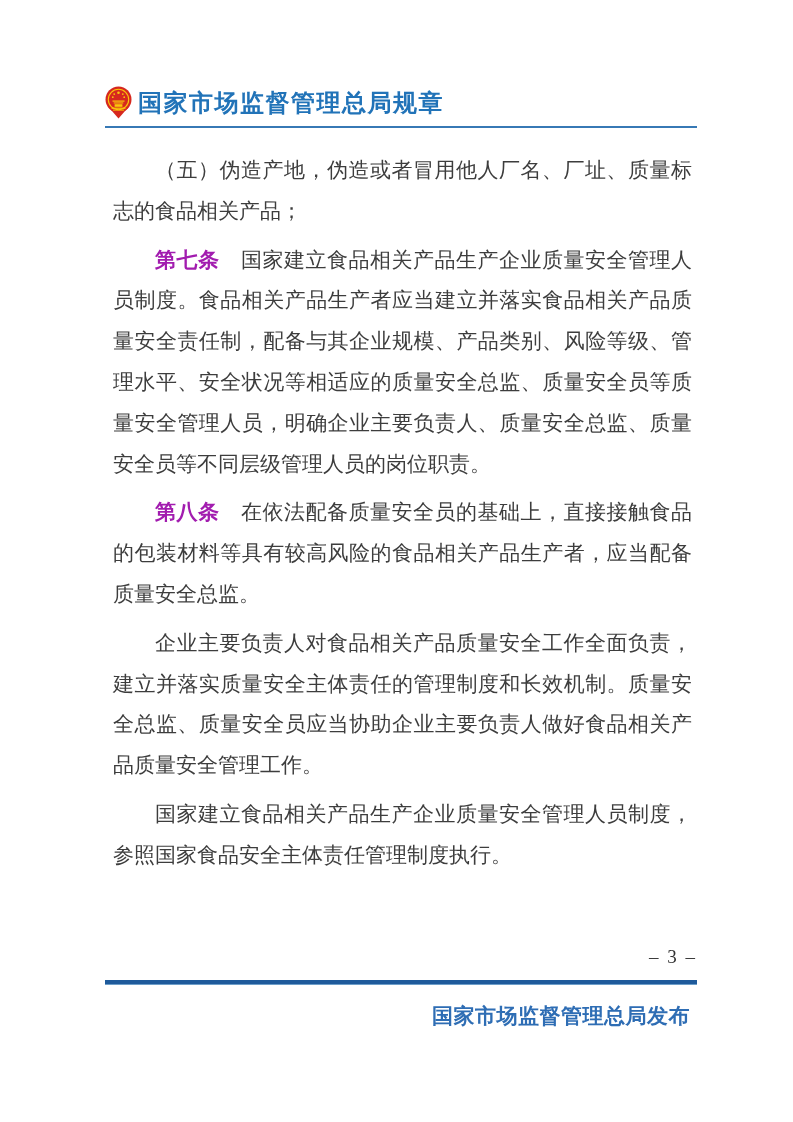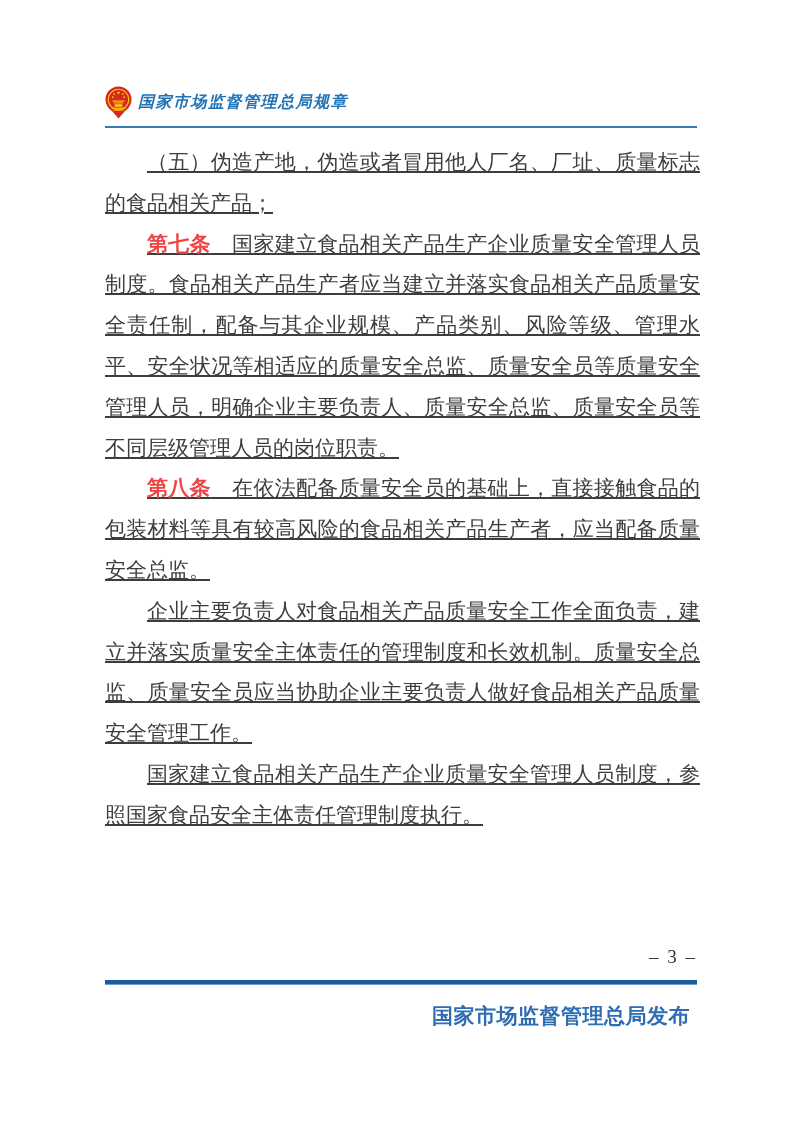--- a/index.html
+++ b/index.html
@@ -25,25 +25,24 @@
     gap: 6px;
   }
   .emblem {
     width: 27px;
     height: 33px;
     flex: 0 0 auto;
   }
   .header-title {
     font-family: "Liberation Sans", "DejaVu Sans", sans-serif;
     font-weight: 700;
-    font-size: 16px;
+    font-size: 24px;
     letter-spacing: 1.5px;
     color: #2173b8;
     white-space: nowrap;
-    font-style: italic;
   }
   .header-rule {
     position: absolute;
     left: 105px;
     top: 126px;
     width: 592px;
     height: 2px;
     background: #3779b5;
   }
   
@@ -51,29 +50,28 @@
     position: absolute;
     left: 105px;
     top: 142px;
     width: 595px;
     font-size: 21px;
     line-height: 40.8px;
     color: #3d3d3d;
     text-align: justify;
   }
   .doc-body p {
-    margin: 0;
+    margin: 8px;
     padding: 0;
     text-indent: 2em;
-    text-decoration: underline;
   }
   .doc-body .lead {
     font-family: "Liberation Sans", "DejaVu Sans", sans-serif;
     font-weight: 700;
-    color: #ef4444;
+    color: #a21caf;
   }
   
   .page-number {
     position: absolute;
     top: 946px;
     right: 96px;
     font-size: 19px;
     letter-spacing: 2px;
     color: #333333;
     font-family: "Liberation Serif", "DejaVu Serif", serif;

